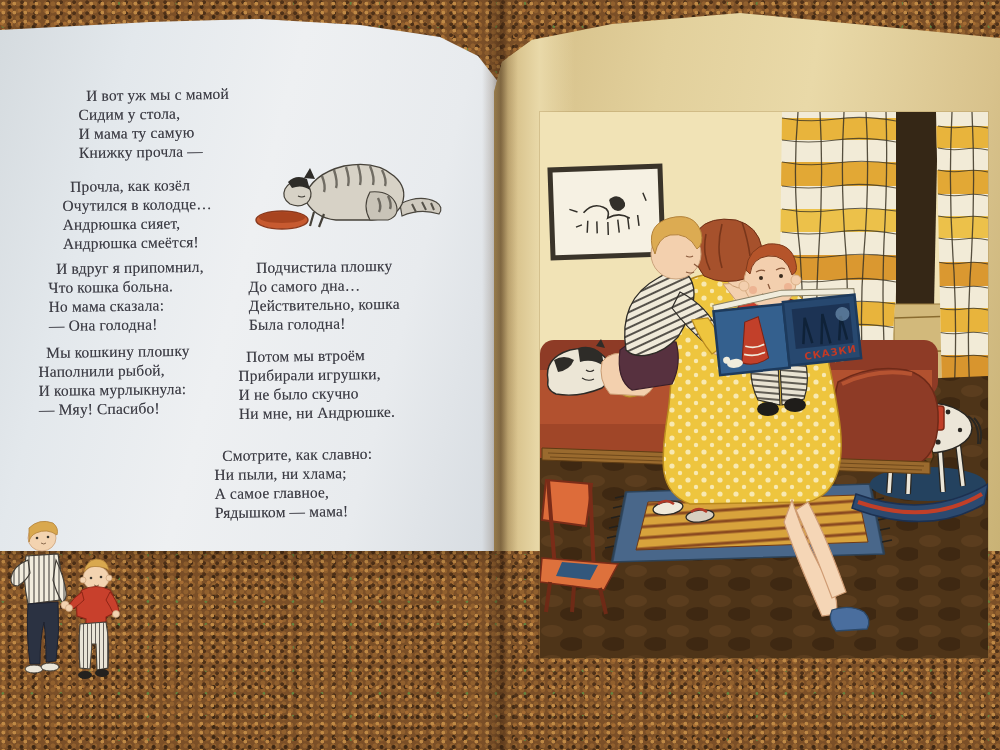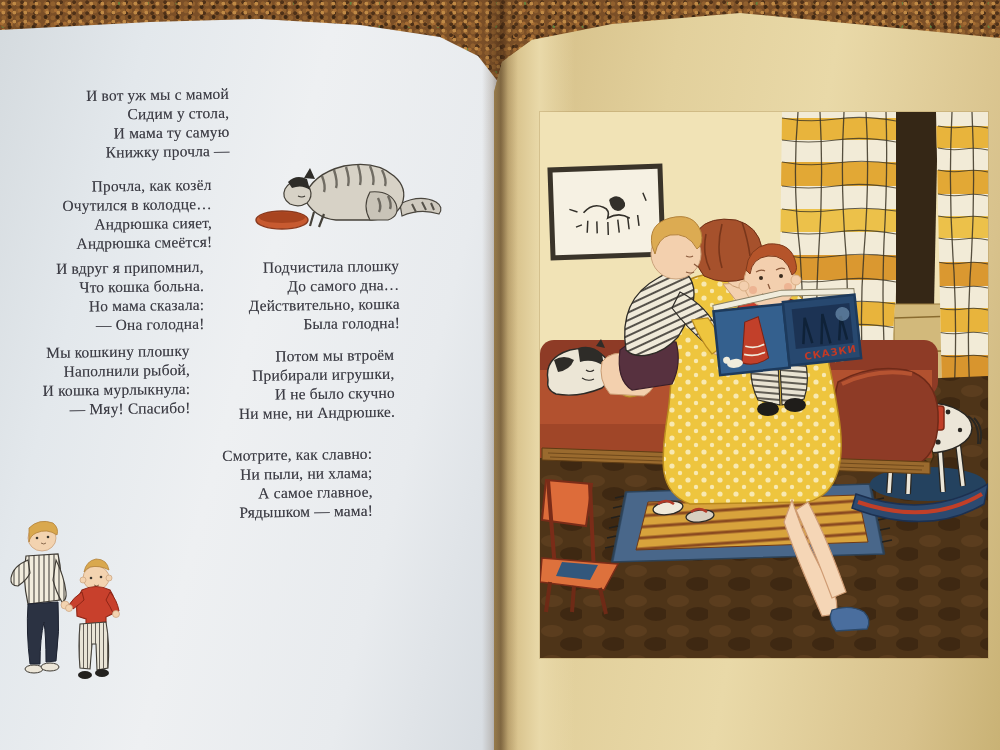--- a/index.html
+++ b/index.html
@@ -9,21 +9,21 @@
     background-image:
       radial-gradient(circle at 30% 40%, #c08a46 0 1.5px, transparent 2.2px),
       radial-gradient(circle at 70% 20%, #4f3118 0 1.5px, transparent 2.2px),
       radial-gradient(circle at 20% 80%, #a56c33 0 1.5px, transparent 2.2px),
       radial-gradient(circle at 80% 70%, #3f2813 0 1.6px, transparent 2.4px),
       radial-gradient(circle at 55% 55%, #91602e 0 2px, transparent 2.8px),
       radial-gradient(circle at 10% 15%, #62843f 0 1px, transparent 1.8px);
     background-size:11px 9px,13px 11px,9px 13px,12px 10px,7px 7px,29px 23px;
     font-family:"Liberation Serif",serif;
   }
-  .page{position:absolute;top:0;height:750px;text-align:right;}
+  .page{position:absolute;top:0;height:551px;}
   .page-left{
     left:0;width:506px;
     background:linear-gradient(105deg,#d4dade 0%,#e3e8ec 22%,#eef0f2 48%,#e8ebee 75%,#d8dde2 96%);
     clip-path:polygon(0 30px,150px 22px,260px 19px,360px 25px,440px 37px,478px 56px,506px 92px,506px 750px,0 750px);
     box-shadow:0 0 18px rgba(25,12,4,.55);
   }
   .page-right{
     left:494px;width:506px;
     background:
       linear-gradient(90deg,#b3965c 0%,#d4bd85 3%,#e9d9a9 9%,rgba(0,0,0,0) 16%),

